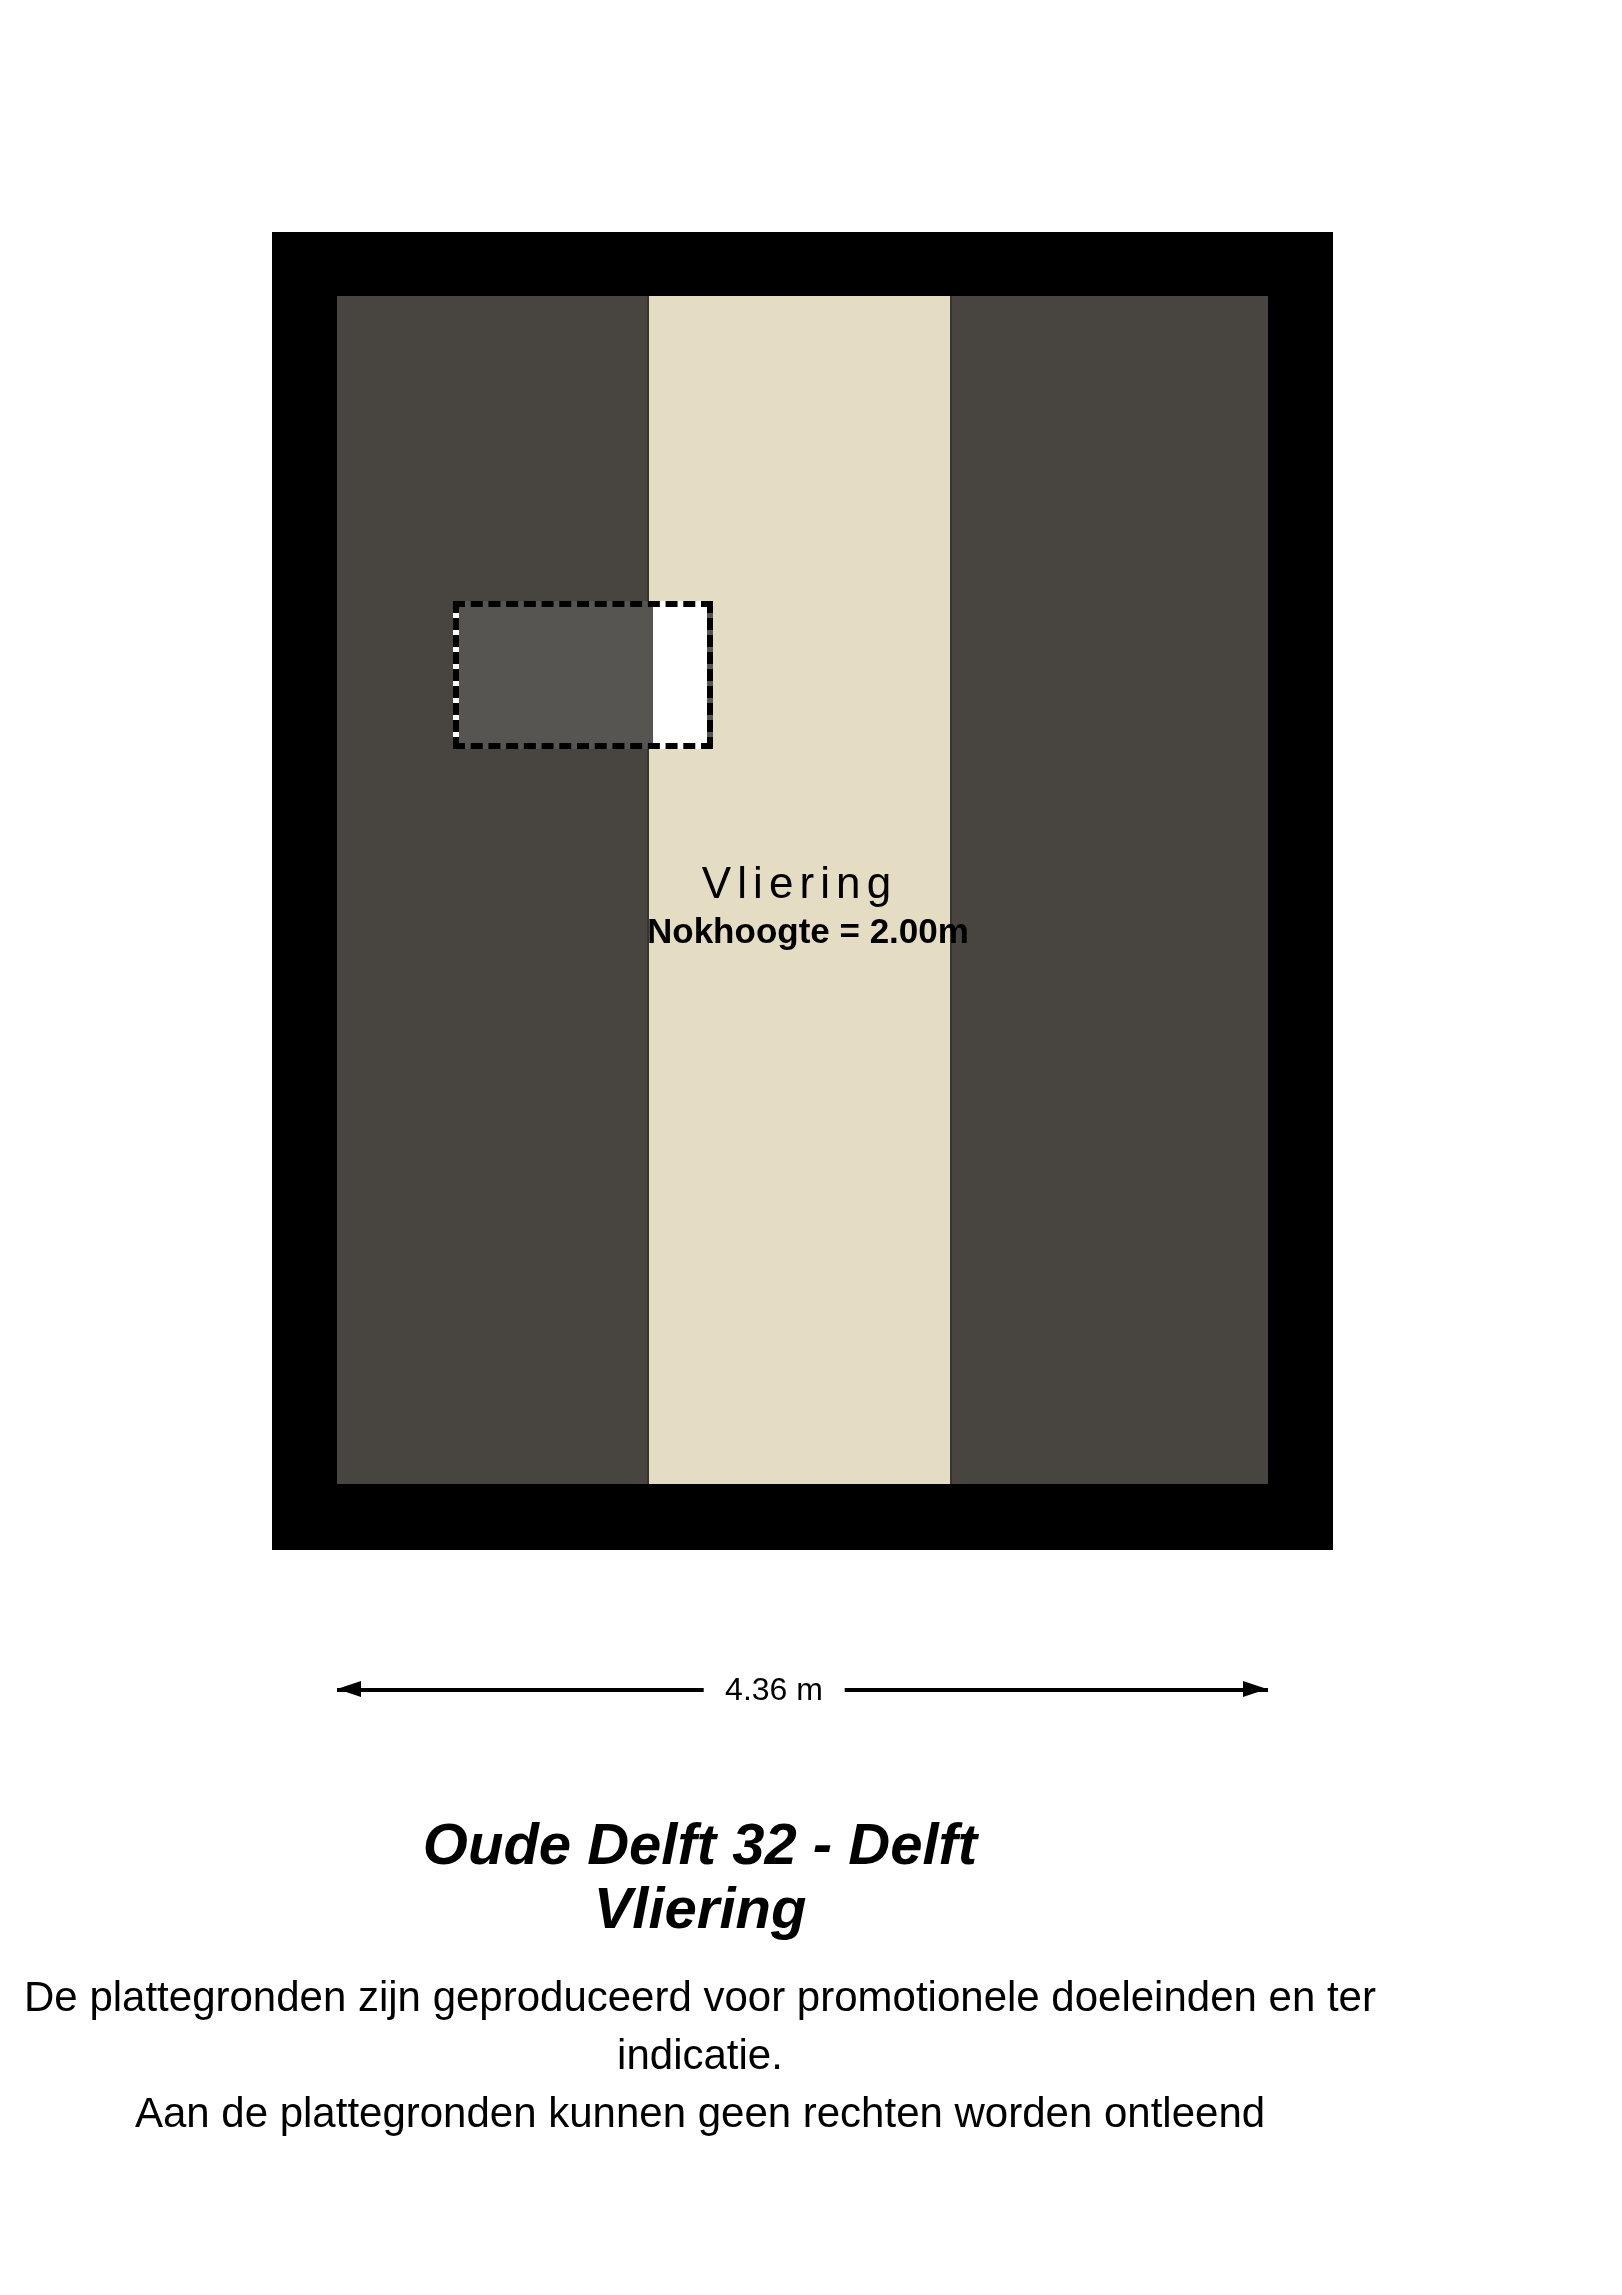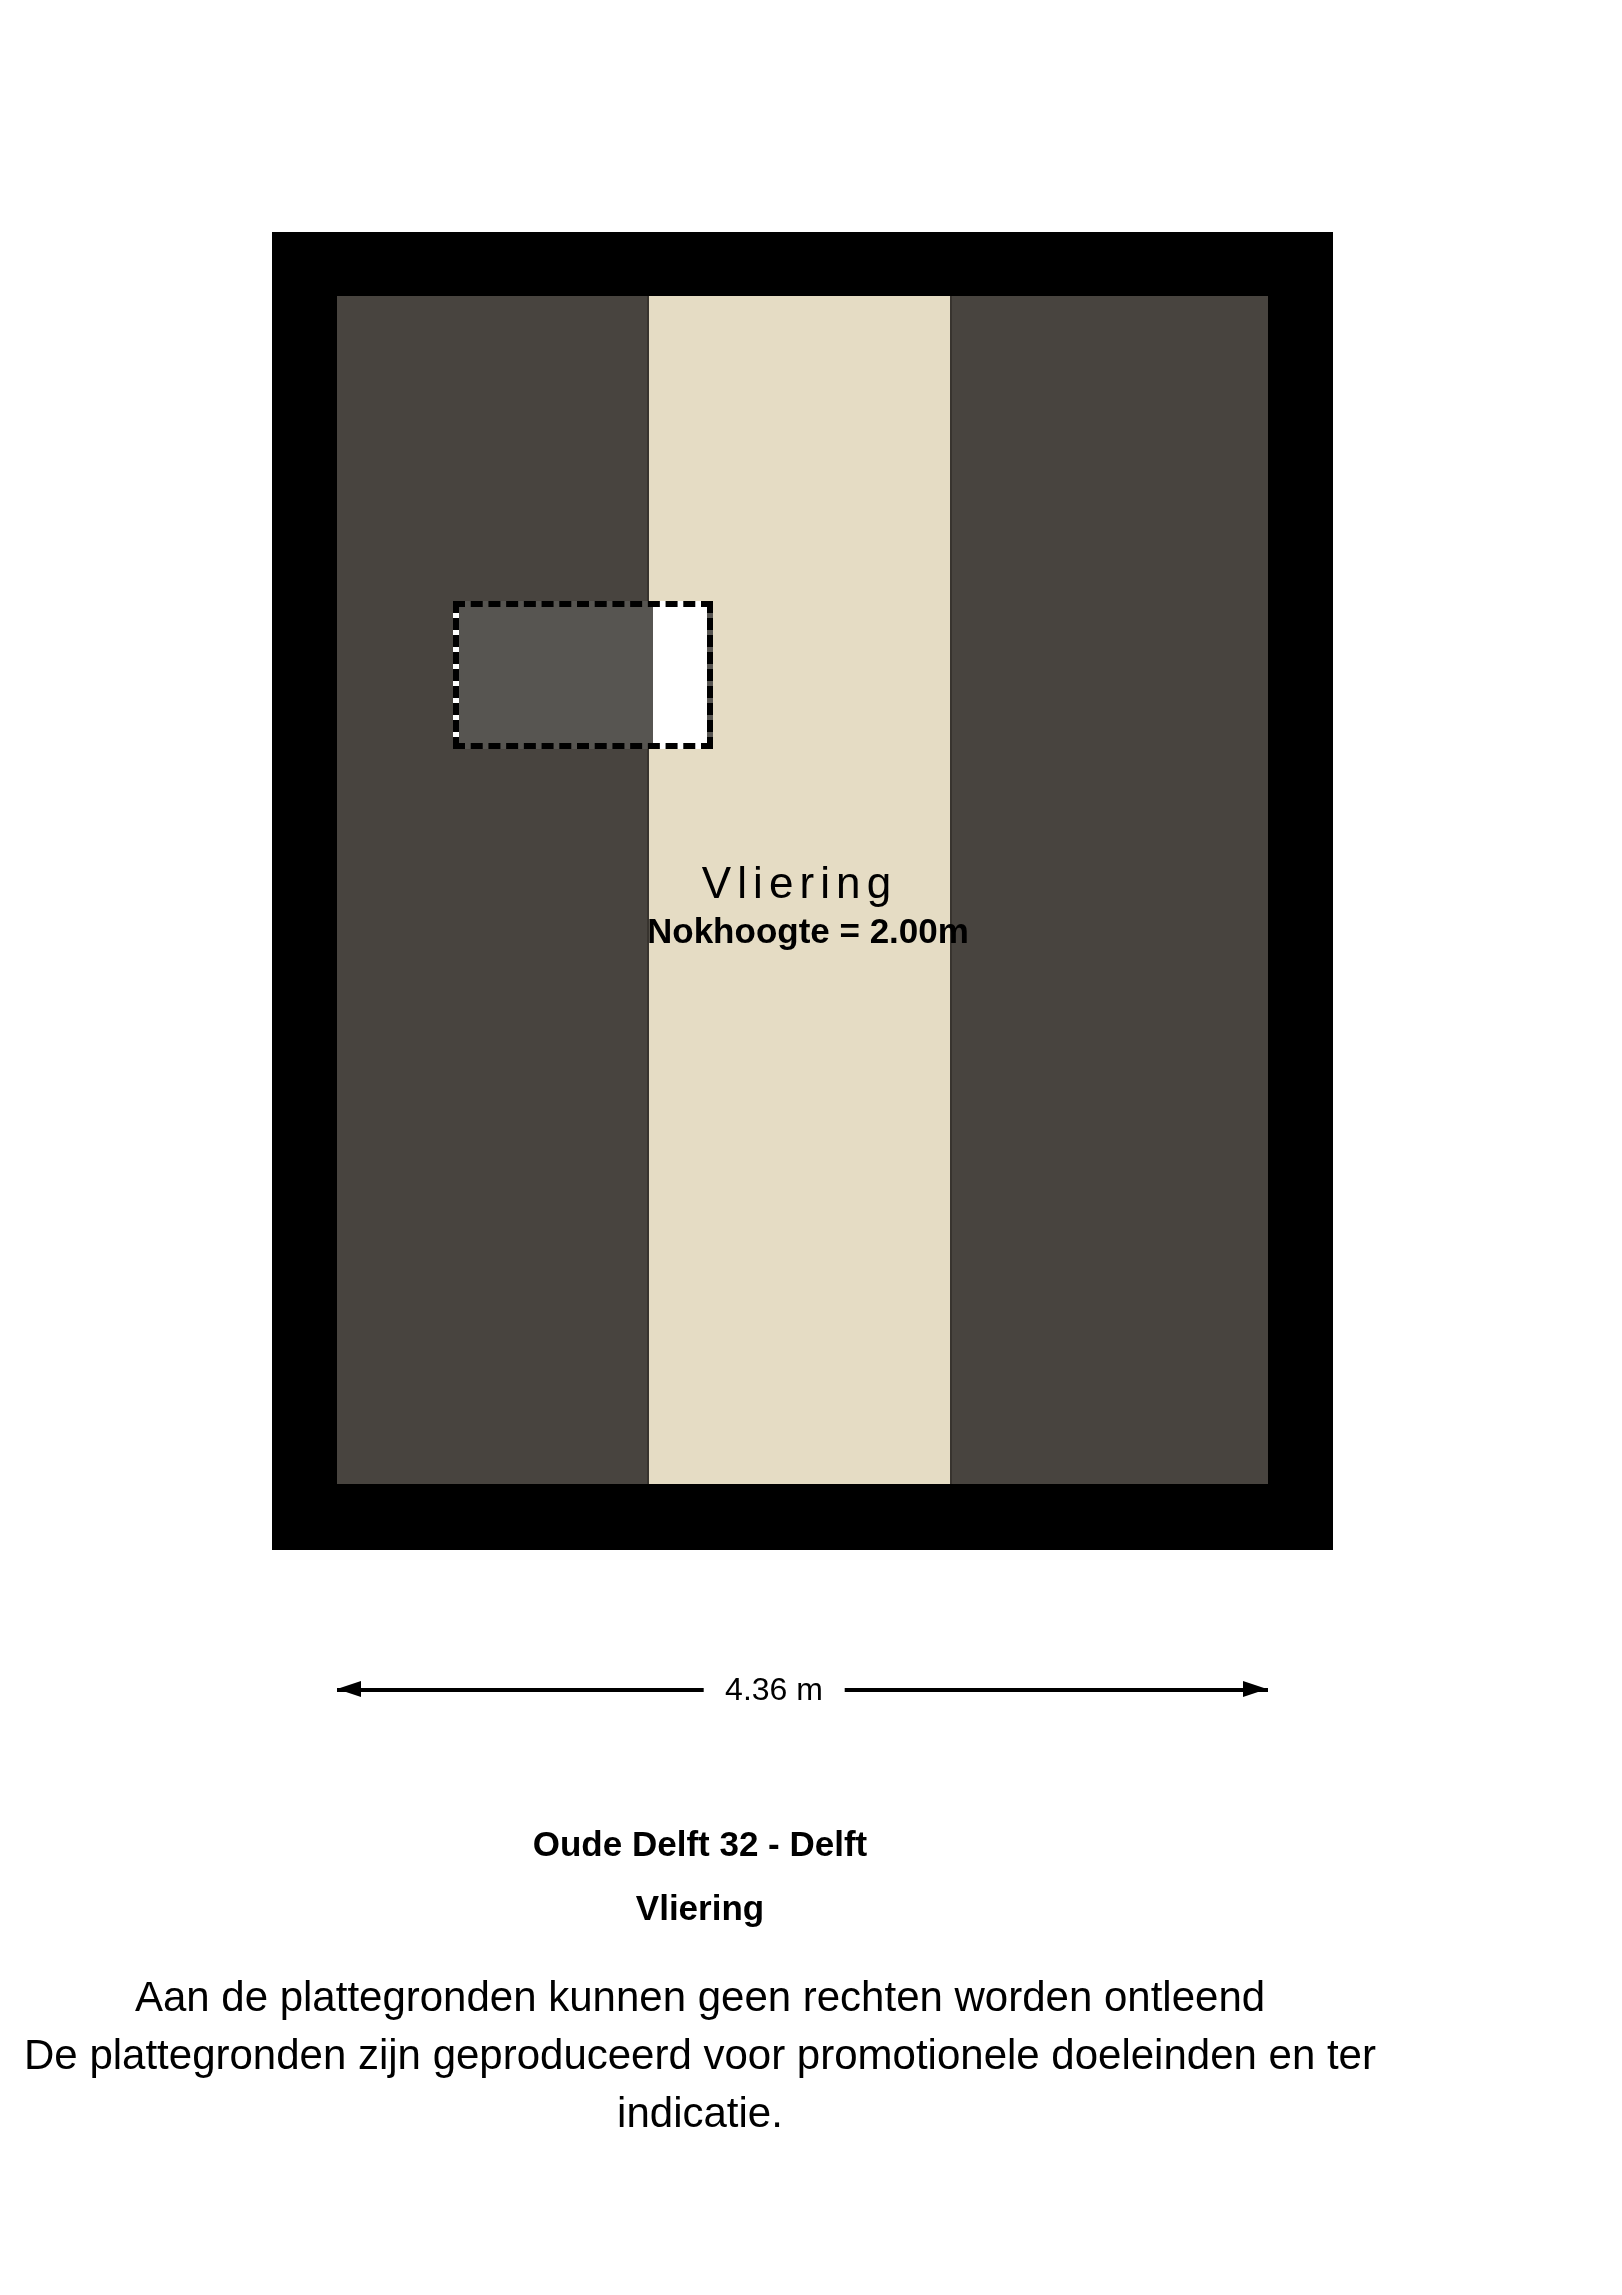--- a/index.html
+++ b/index.html
@@ -127,23 +127,24 @@
     white-space: nowrap;
   }
 
   
   .title-block {
     position: absolute;
     left: 0; top: 1812px;
     width: 100%;
     text-align: center;
     font-weight: bold;
-    font-size: 35px;
+    font-size: 58px;
     line-height: 64px;
     color: var(--text, #000000);
+    font-style: italic;
   }
   .disclaimer-block {
     position: absolute;
     left: 0; top: 1968px;
     width: 100%;
     text-align: center;
     font-size: 42px;
     line-height: 58px;
     color: var(--text, #000000);
   }
@@ -173,18 +174,18 @@
   <div class="arrow arrow-left"></div>
   <div class="arrow arrow-right"></div>
   <div class="dim-label-h">4.36 m</div>
 
   <div class="title-block">
     <div>Oude Delft 32 - Delft</div>
     <div>Vliering</div>
   </div>
 
   <div class="disclaimer-block">
+    <div>De plattegronden zijn geproduceerd voor promotionele doeleinden en ter indicatie.</div>
     <div>Aan de plattegronden kunnen geen rechten worden ontleend</div>
-    <div>De plattegronden zijn geproduceerd voor promotionele doeleinden en ter indicatie.</div>
   </div>
 
 </div>
 
 
 </body></html>

